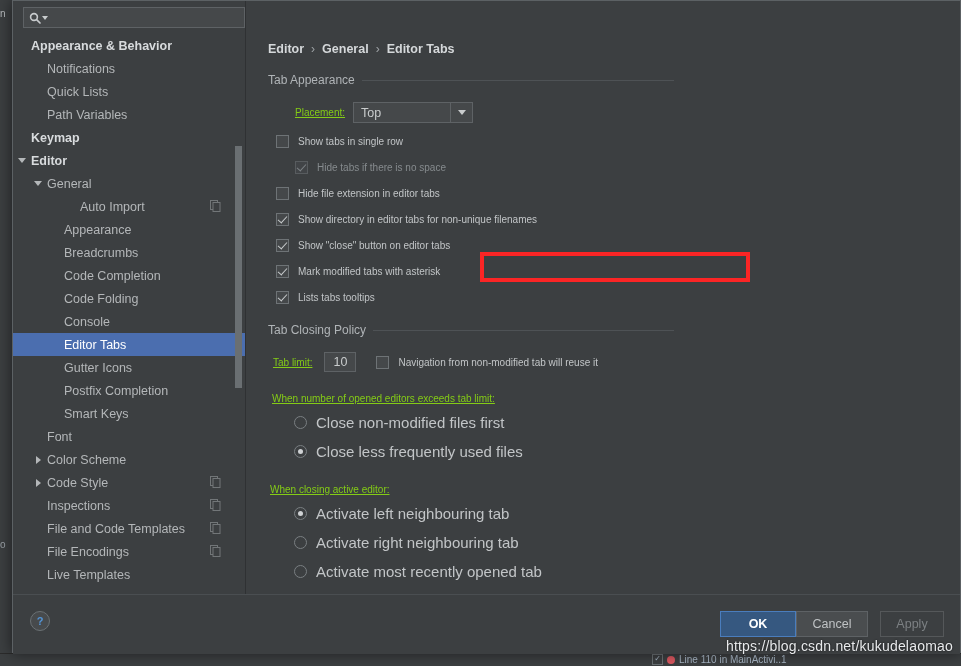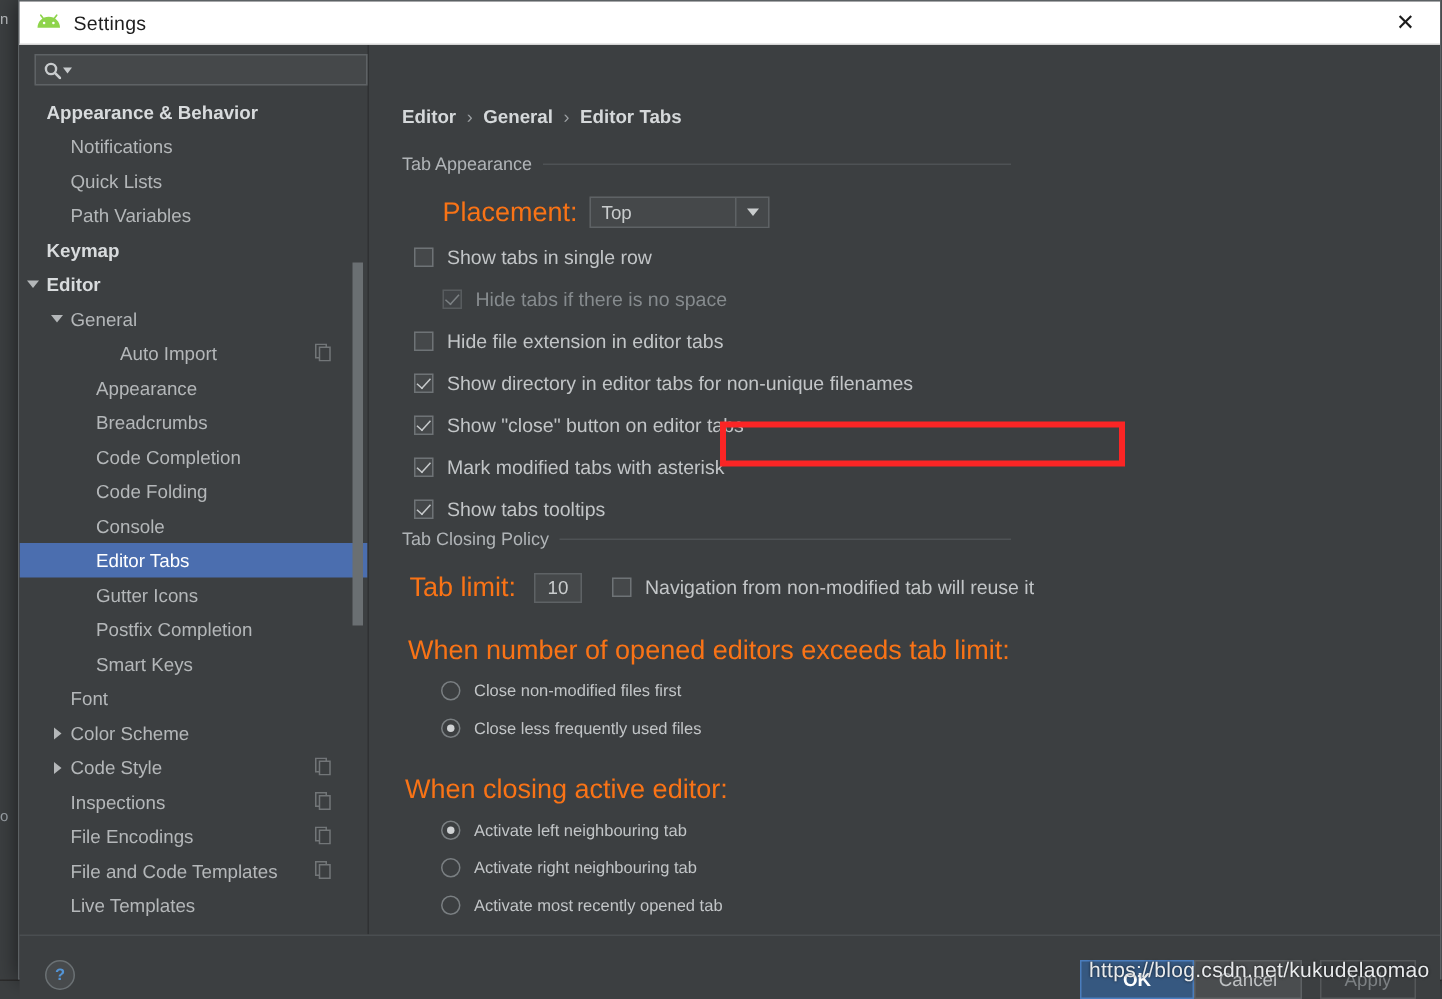--- a/index.html
+++ b/index.html
@@ -113,21 +113,21 @@
   #breadcrumb .sep{color:#9da1a4;font-weight:normal;font-size:12px;}
 
   .group{position:absolute;}
   .group-head{
     display:flex;align-items:center;gap:7px;
     font-size:12px;color:#b0b4b7;white-space:nowrap;
   }
   .group-head .rule{height:1px;background:#4e5255;flex:1;}
 
   .form-row{display:flex;align-items:center;}
-  .lbl{font-size:18px;color:#f97316;white-space:nowrap;}
+  .lbl{font-size:10px;color:#84cc16;white-space:nowrap;text-decoration:underline;}
 
   
   .combo{
     width:120px;height:21px;background:#45484a;border:1px solid #5e6265;
     box-sizing:border-box;display:flex;align-items:center;position:relative;cursor:pointer;
   }
   .combo .val{margin-left:7px;font-size:12.5px;color:#c9cccd;}
   .combo .btn{
     position:absolute;right:0;top:0;width:21px;height:19px;
     background:#45484a;border-left:1px solid #5e6265;
@@ -140,33 +140,33 @@
   .cb{
     width:13px;height:13px;box-sizing:border-box;flex:0 0 13px;
     border:1px solid #6e7376;background:#45484a;position:relative;
   }
   .cb.checked::after{
     content:"";position:absolute;left:3px;top:0px;width:4px;height:8px;
     border:solid #c7cacc;border-width:0 1.6px 1.6px 0;transform:rotate(42deg);
   }
   .cb-row.disabled .cb{border-color:#585c5f;background:#414447;}
   .cb-row.disabled .cb.checked::after{border-color:#7d8285;}
-  .cb-row .cb-label{font-size:13px;color:#c2c5c7;white-space:nowrap;}
+  .cb-row .cb-label{font-size:10px;color:#c2c5c7;white-space:nowrap;}
   .cb-row.disabled .cb-label{color:#868b8e;}
 
   
   .rd-row{display:flex;align-items:center;gap:9px;cursor:pointer;}
   .rd{
     width:13px;height:13px;flex:0 0 13px;border-radius:50%;box-sizing:border-box;
     border:1px solid #7a7f82;background:#3c3f41;position:relative;
   }
   .rd.selected::after{
     content:"";position:absolute;left:3px;top:3px;width:5px;height:5px;border-radius:50%;background:#cfd2d4;
   }
-  .rd-row .rd-label{font-size:11px;color:#c2c5c7;white-space:nowrap;}
+  .rd-row .rd-label{font-size:15px;color:#c2c5c7;white-space:nowrap;}
 
   
   .numfield{
     width:32px;height:20px;background:#45484a;border:1px solid #5e6265;box-sizing:border-box;
     color:#c9cccd;font-size:12.5px;font-family:inherit;text-align:center;outline:0;
   }
 
   
   #redbox{
     position:absolute;left:234px;top:251px;width:270px;height:30px;
@@ -211,33 +211,20 @@
   <div class="ide-bottom-strip"></div>
   <div class="ide-bottom-item">
     <span class="bp-check">✓</span>
     <span class="bp-dot"></span>
     <span>Line 110 in MainActivi..1</span>
   </div>
 </div>
 
 <div id="dialog">
 
-  <div id="titlebar">
-    <span class="app-icon">
-      <svg width="17" height="13" viewBox="0 0 17 13" xmlns="http://www.w3.org/2000/svg" aria-hidden="true">
-        <path d="M1 9.5 C1 5.4 4.3 2.2 8.5 2.2 C12.7 2.2 16 5.4 16 9.5 Z" fill="#8ED44B"></path>
-        <circle cx="5.4" cy="6.3" r="0.85" fill="#ffffff"></circle>
-        <circle cx="11.6" cy="6.3" r="0.85" fill="#ffffff"></circle>
-        <line x1="3.2" y1="1.1" x2="5.0" y2="3.5" stroke="#8ED44B" stroke-width="1.1" stroke-linecap="round"></line>
-        <line x1="13.8" y1="1.1" x2="12.0" y2="3.5" stroke="#8ED44B" stroke-width="1.1" stroke-linecap="round"></line>
-      </svg>
-    </span>
-    <span class="title-text">Settings</span>
-    <span class="win-close">✕</span>
-  </div>
 
   <div id="body">
 
     <div id="leftpane">
 
       <div id="searchbox">
         <span class="mag">
           <svg width="12" height="12" viewBox="0 0 12 12" xmlns="http://www.w3.org/2000/svg" aria-hidden="true">
             <circle cx="5" cy="5" r="3.4" fill="none" stroke="#c8cbcd" stroke-width="1.6"></circle>
             <line x1="7.6" y1="7.6" x2="11" y2="11" stroke="#c8cbcd" stroke-width="1.7" stroke-linecap="round"></line>
@@ -330,28 +317,28 @@
                 </svg></span>
             </div>
             <div class="tree-row">
               <span class="label" style="margin-left: 34px;">Inspections</span>
               <span class="cfg-icon"><svg width="11" height="12" viewBox="0 0 11 12" xmlns="http://www.w3.org/2000/svg">
                   <rect x="0.5" y="0.5" width="7" height="9" fill="none" stroke="#9fa3a6"></rect>
                   <rect x="3" y="2.5" width="7" height="9" fill="#3c3f41" stroke="#9fa3a6"></rect>
                 </svg></span>
             </div>
             <div class="tree-row">
-              <span class="label" style="margin-left: 34px;">File Encodings</span>
+              <span class="label" style="margin-left: 34px;">File and Code Templates</span>
               <span class="cfg-icon"><svg width="11" height="12" viewBox="0 0 11 12" xmlns="http://www.w3.org/2000/svg">
                   <rect x="0.5" y="0.5" width="7" height="9" fill="none" stroke="#9fa3a6"></rect>
                   <rect x="3" y="2.5" width="7" height="9" fill="#3c3f41" stroke="#9fa3a6"></rect>
                 </svg></span>
             </div>
             <div class="tree-row">
-              <span class="label" style="margin-left: 34px;">File and Code Templates</span>
+              <span class="label" style="margin-left: 34px;">File Encodings</span>
               <span class="cfg-icon"><svg width="11" height="12" viewBox="0 0 11 12" xmlns="http://www.w3.org/2000/svg">
                   <rect x="0.5" y="0.5" width="7" height="9" fill="none" stroke="#9fa3a6"></rect>
                   <rect x="3" y="2.5" width="7" height="9" fill="#3c3f41" stroke="#9fa3a6"></rect>
                 </svg></span>
             </div>
             <div class="tree-row">
               <span class="label" style="margin-left: 34px;">Live Templates</span>
             </div>
           </div>
         <div id="tree-scrollbar" style="height: 560px;">
@@ -406,21 +393,21 @@
             <div class="cb-row" style="margin-top: 13px; margin-left: 8px;">
               <span class="cb checked"></span>
               <span class="cb-label">Show "close" button on editor tabs</span>
             </div>
             <div class="cb-row" style="margin-top: 13px; margin-left: 8px;">
               <span class="cb checked"></span>
               <span class="cb-label">Mark modified tabs with asterisk</span>
             </div>
             <div class="cb-row" style="margin-top: 13px; margin-left: 8px;">
               <span class="cb checked"></span>
-              <span class="cb-label">Show tabs tooltips</span>
+              <span class="cb-label">Lists tabs tooltips</span>
             </div>
           </div>
       </div>
 
       <div class="group" style="left:22px;top:322px;width:406px;">
         <div class="group-head">
           <span>Tab Closing Policy</span>
           <span class="rule"></span>
         </div>
 

